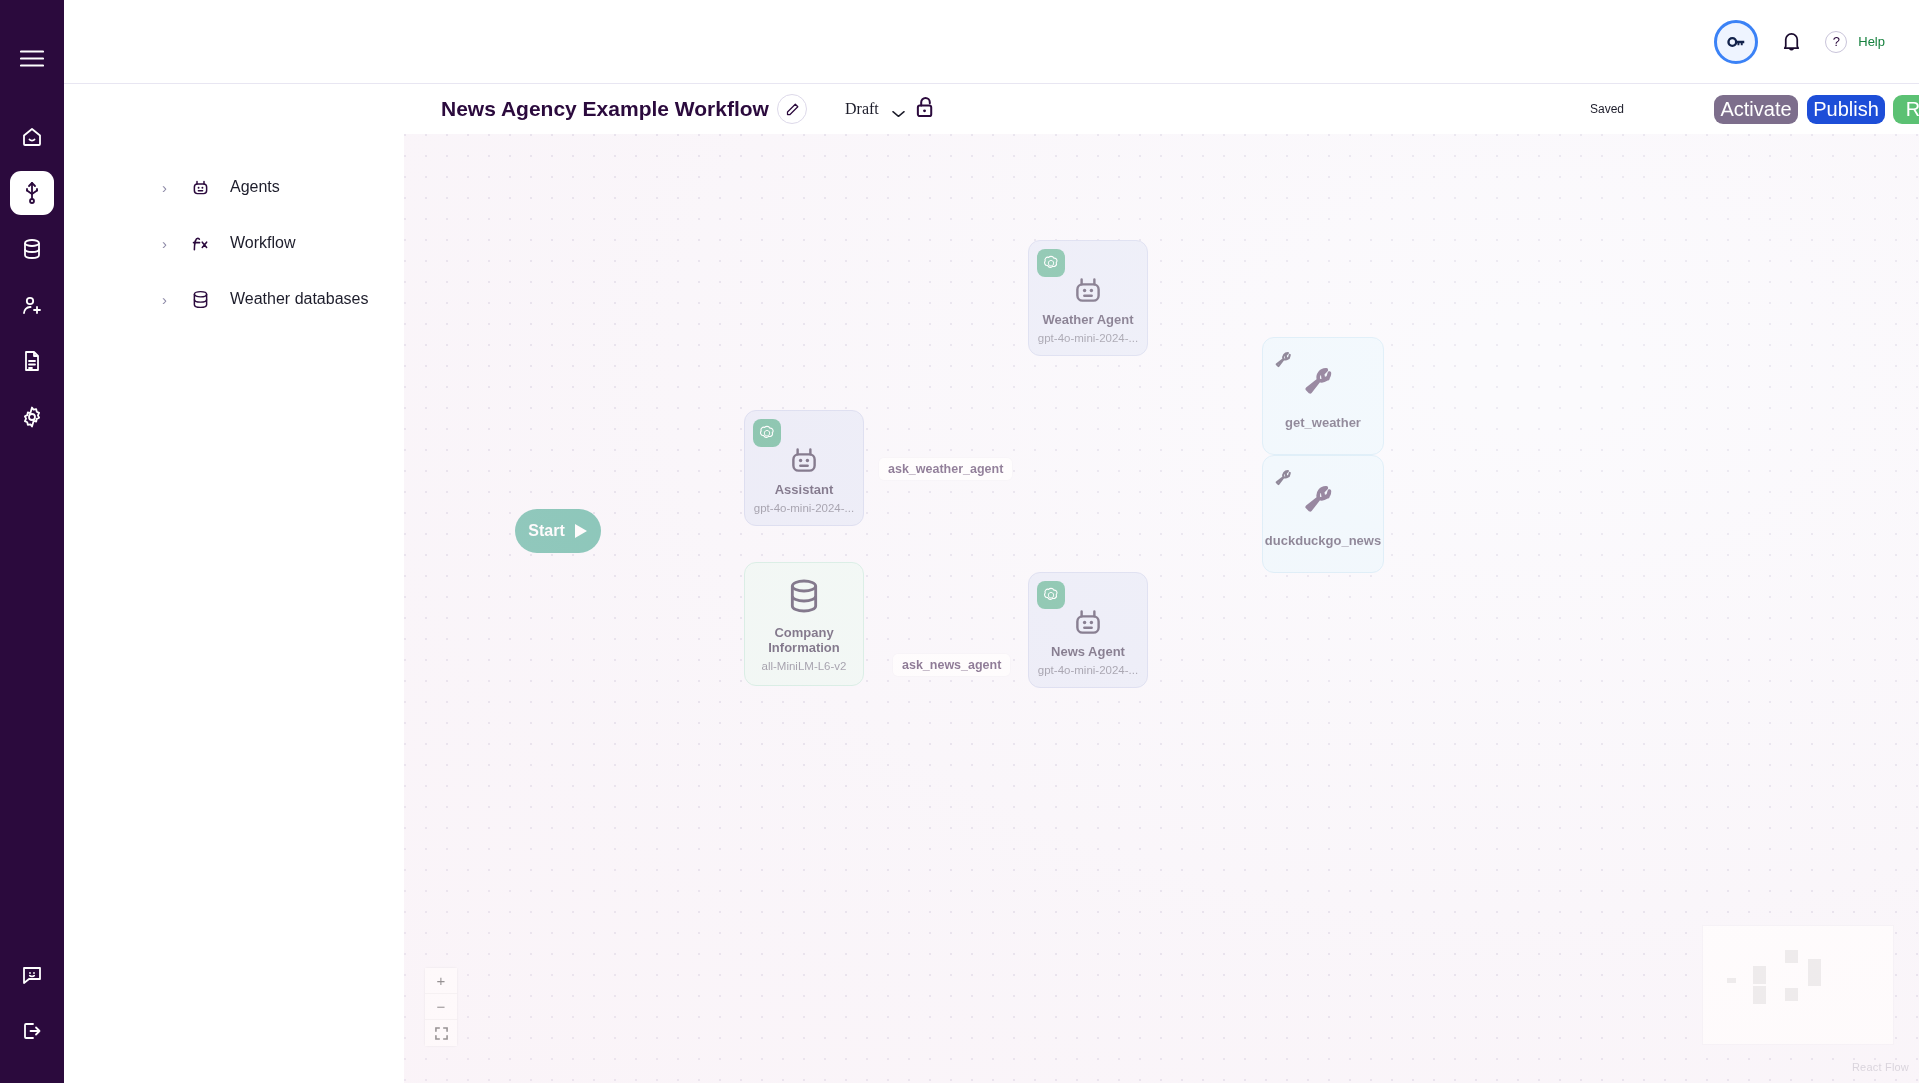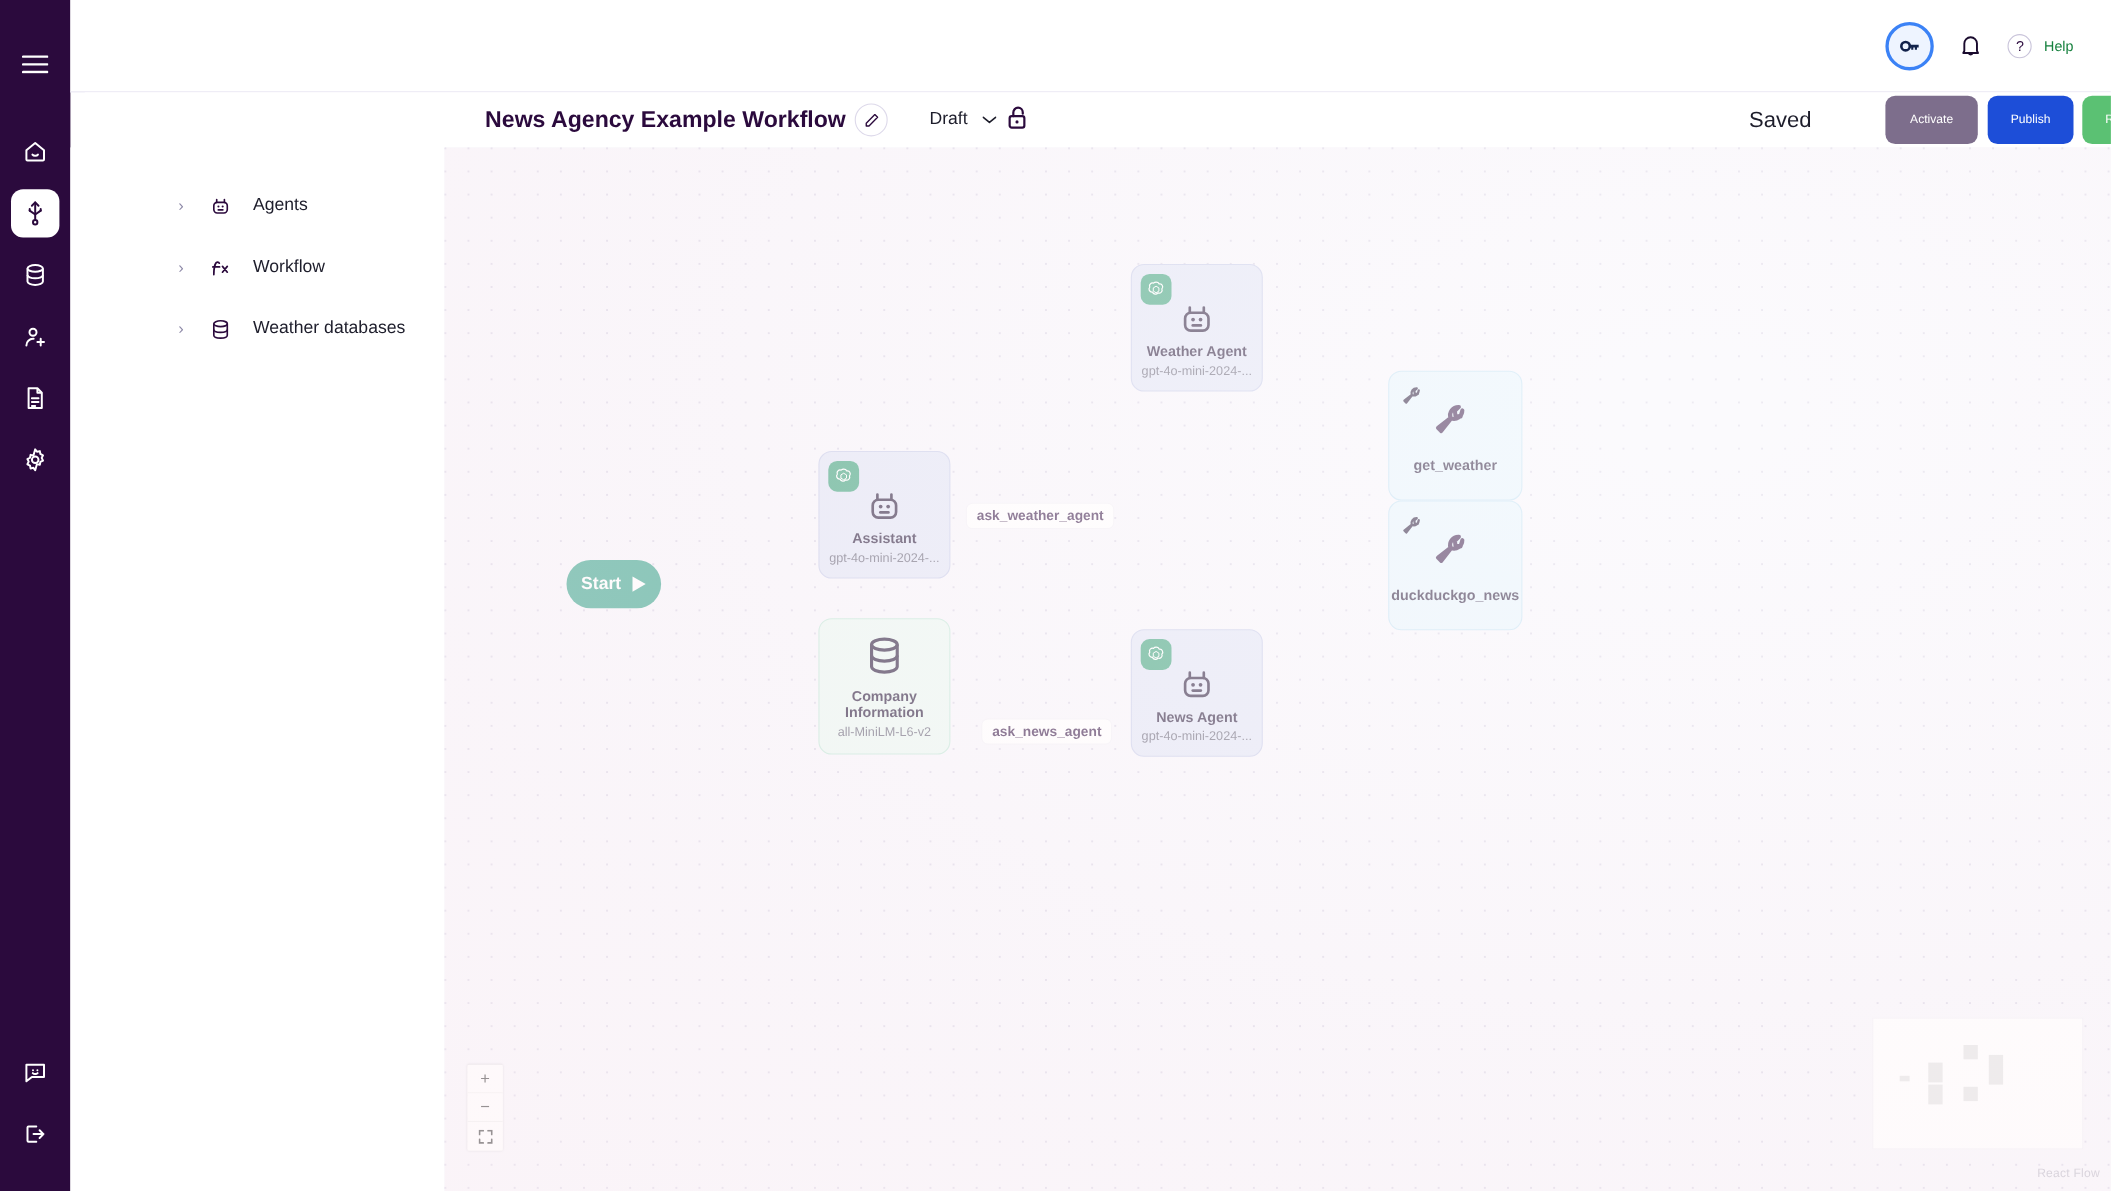--- a/index.html
+++ b/index.html
@@ -59,32 +59,33 @@
     font-size: 21px; font-weight: bold; color: #2b0a3d;
     white-space: nowrap;
   }
   #edit-btn {
     position: absolute; left: 700px;
     width: 30px; height: 30px; border-radius: 50%;
     border: 1px solid #ddd9ea; background: #fff;
     display: flex; align-items: center; justify-content: center; cursor: pointer;
   }
   #status-sel {
-    position: absolute; left: 768px; display: flex; align-items: center; gap: 13px;
+    position: absolute; left: 768px; display: flex; align-items: flex-end; gap: 13px;
     cursor: pointer;
+    font-family: Liberation Serif, serif;
   }
   #status-sel .lbl { font-size: 16px; color: #1d1d2b; }
   #lock-btn { position: absolute; left: 838px; cursor: pointer; }
   #saved {
     position: absolute; left: 1513px;
-    font-size: 20px; color: #1d1d2b;
+    font-size: 12px; color: #1d1d2b;
   }
   .act-btn {
-    position: absolute; height: 44px; border: none; border-radius: 9px;
-    font-family: "Liberation Sans", sans-serif; font-size: 11px;
+    position: absolute; height: 29px; border: none; border-radius: 9px;
+    font-family: "Liberation Sans", sans-serif; font-size: 20px;
     color: #fff; cursor: pointer; text-align: center;
   }
   #btn-activate { left: 1637px; width: 84px; background: #7d6e8c; }
   #btn-publish  { left: 1730px; width: 78px; background: #1d4ed8; }
   #btn-run      { left: 1816px; width: 62px; background: #5bc173; }
 
   
   #leftpanel {
     position: absolute; left: 64px; top: 134px; width: 340px; bottom: 0;
     background: #fff;

